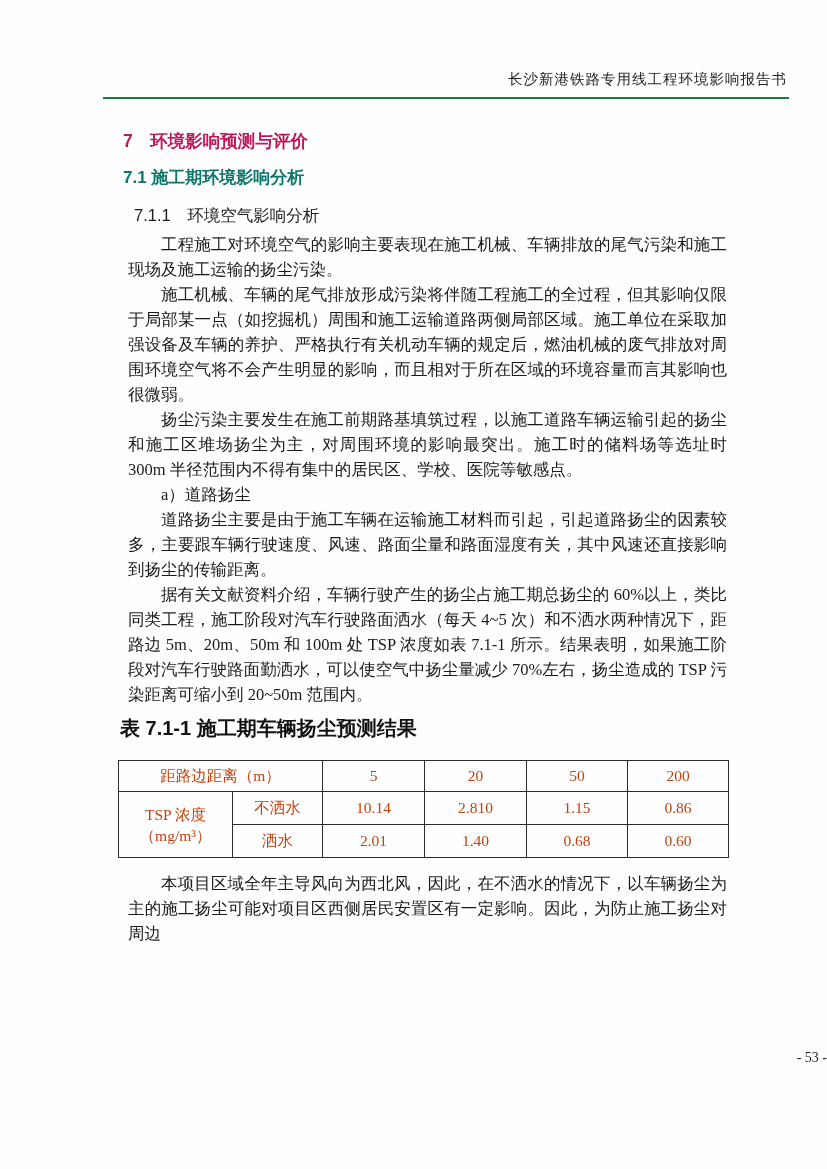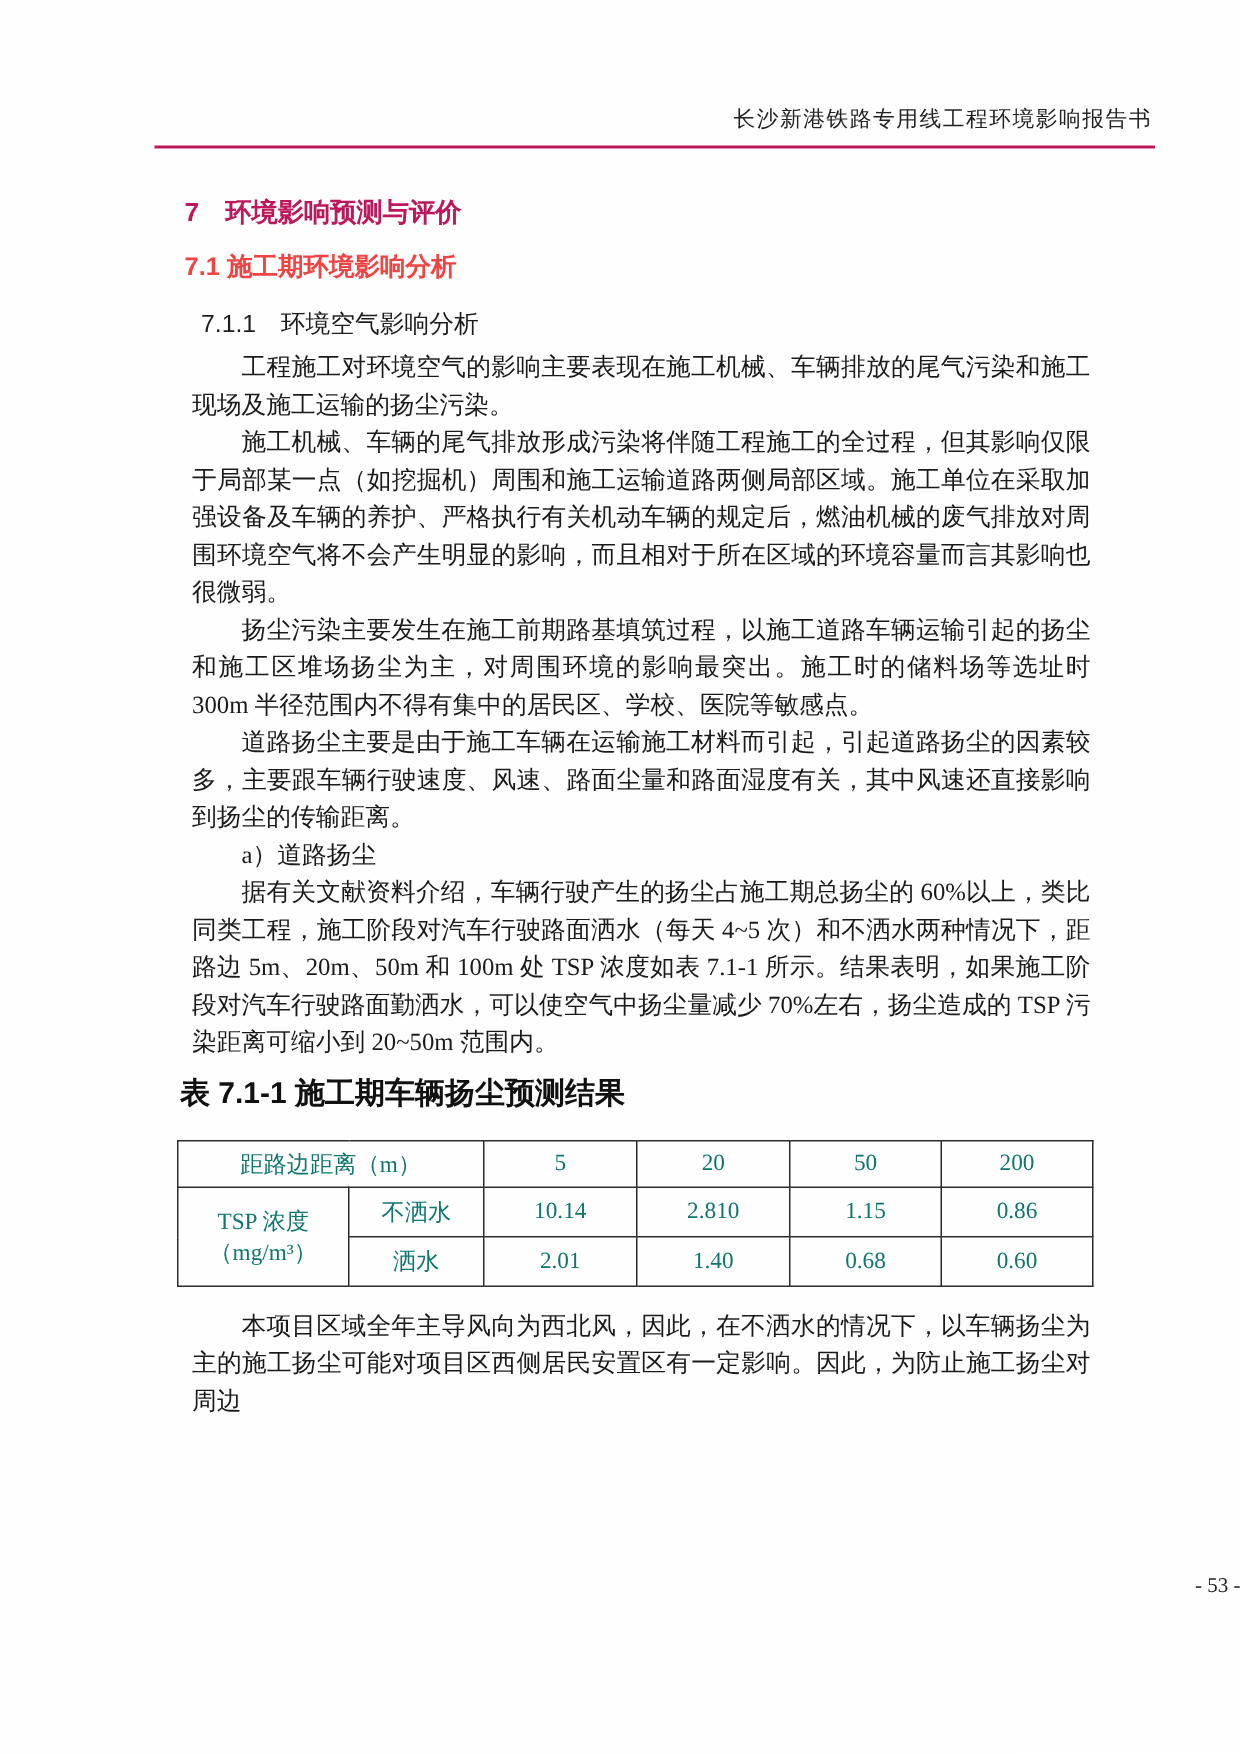--- a/index.html
+++ b/index.html
@@ -7,44 +7,44 @@
     position: relative;
     width: 827px;
     height: 1169px;
     margin: 0 auto;
     background: #fefefe;
     color: #1a1a1a;
     overflow: hidden;
     font-family: "Liberation Serif", "DejaVu Serif", serif;
   }
   .running-header {
-    margin: 0 57px 0 103px;
+    margin: 0 38px 0 103px;
     padding: 70px 2px 8px 0;
-    border-bottom: 2px solid #be185d;
+    border-bottom: 2px solid #15803d;
     text-align: right;
     font-size: 14.5px;
     letter-spacing: 1px;
     color: #222;
   }
   .content {
     margin: 0 100px 0 128px;
   }
   .h-chapter {
     margin: 30px 0 0 -5px;
     font-family: "Liberation Sans", "DejaVu Sans", sans-serif;
     font-weight: bold;
     font-size: 17.5px;
     color: #be185d;
   }
   .h-section {
     margin: 13px 0 16px -5px;
     font-family: "Liberation Sans", "DejaVu Sans", sans-serif;
     font-weight: bold;
     font-size: 17px;
-    color: #ef4444;
+    color: #0f766e;
   }
   .h-subsection {
     margin: 11px 0 0 6px;
     font-family: "Liberation Sans", "DejaVu Sans", sans-serif;
     font-weight: normal;
     font-size: 16.5px;
     color: #1c1c1c;
   }
   .body-text p {
     margin: 0;
@@ -69,21 +69,21 @@
     width: 610px;
     margin-left: -10px;
     border: 1.5px solid #2b2b2b;
     table-layout: fixed;
   }
   table.data-table td {
     border: 1px solid #2b2b2b;
     text-align: center;
     vertical-align: middle;
     font-size: 15.5px;
-    color: #0f766e;
+    color: #c2410c;
     padding: 0 3px;
   }
   table.data-table tr.hdr td { height: 30px; }
   table.data-table tr.data td { height: 32px; }
   td.group-cell span { display: block; line-height: 21px; }
   .para-after-table { margin-top: 13px !important; }
   .page-footer {
     position: absolute;
     left: 0; right: 0;
     top: 1050px;
@@ -104,22 +104,22 @@
   <div class="content">
 
     <div class="h-chapter">7　环境影响预测与评价</div>
     <div class="h-section">7.1 施工期环境影响分析</div>
     <div class="h-subsection">7.1.1　环境空气影响分析</div>
 
     <div class="body-text">
       <p class="para-first">工程施工对环境空气的影响主要表现在施工机械、车辆排放的尾气污染和施工现场及施工运输的扬尘污染。</p>
       <p>施工机械、车辆的尾气排放形成污染将伴随工程施工的全过程，但其影响仅限于局部某一点（如挖掘机）周围和施工运输道路两侧局部区域。施工单位在采取加强设备及车辆的养护、严格执行有关机动车辆的规定后，燃油机械的废气排放对周围环境空气将不会产生明显的影响，而且相对于所在区域的环境容量而言其影响也很微弱。</p>
       <p>扬尘污染主要发生在施工前期路基填筑过程，以施工道路车辆运输引起的扬尘和施工区堆场扬尘为主，对周围环境的影响最突出。施工时的储料场等选址时 300m 半径范围内不得有集中的居民区、学校、医院等敏感点。</p>
+      <p>a）道路扬尘</p>
       <p>道路扬尘主要是由于施工车辆在运输施工材料而引起，引起道路扬尘的因素较多，主要跟车辆行驶速度、风速、路面尘量和路面湿度有关，其中风速还直接影响到扬尘的传输距离。</p>
-      <p>a）道路扬尘</p>
       <p>据有关文献资料介绍，车辆行驶产生的扬尘占施工期总扬尘的 60%以上，类比同类工程，施工阶段对汽车行驶路面洒水（每天 4~5 次）和不洒水两种情况下，距路边 5m、20m、50m 和 100m 处 TSP 浓度如表 7.1-1 所示。结果表明，如果施工阶段对汽车行驶路面勤洒水，可以使空气中扬尘量减少 70%左右，扬尘造成的 TSP 污染距离可缩小到 20~50m 范围内。</p>
     </div>
 
     <div class="table-title">表 7.1-1 施工期车辆扬尘预测结果</div>
 
     <table class="data-table">
       <colgroup>
         <col style="width:114px">
           <col style="width:90px">
         <col style="width:102px">

